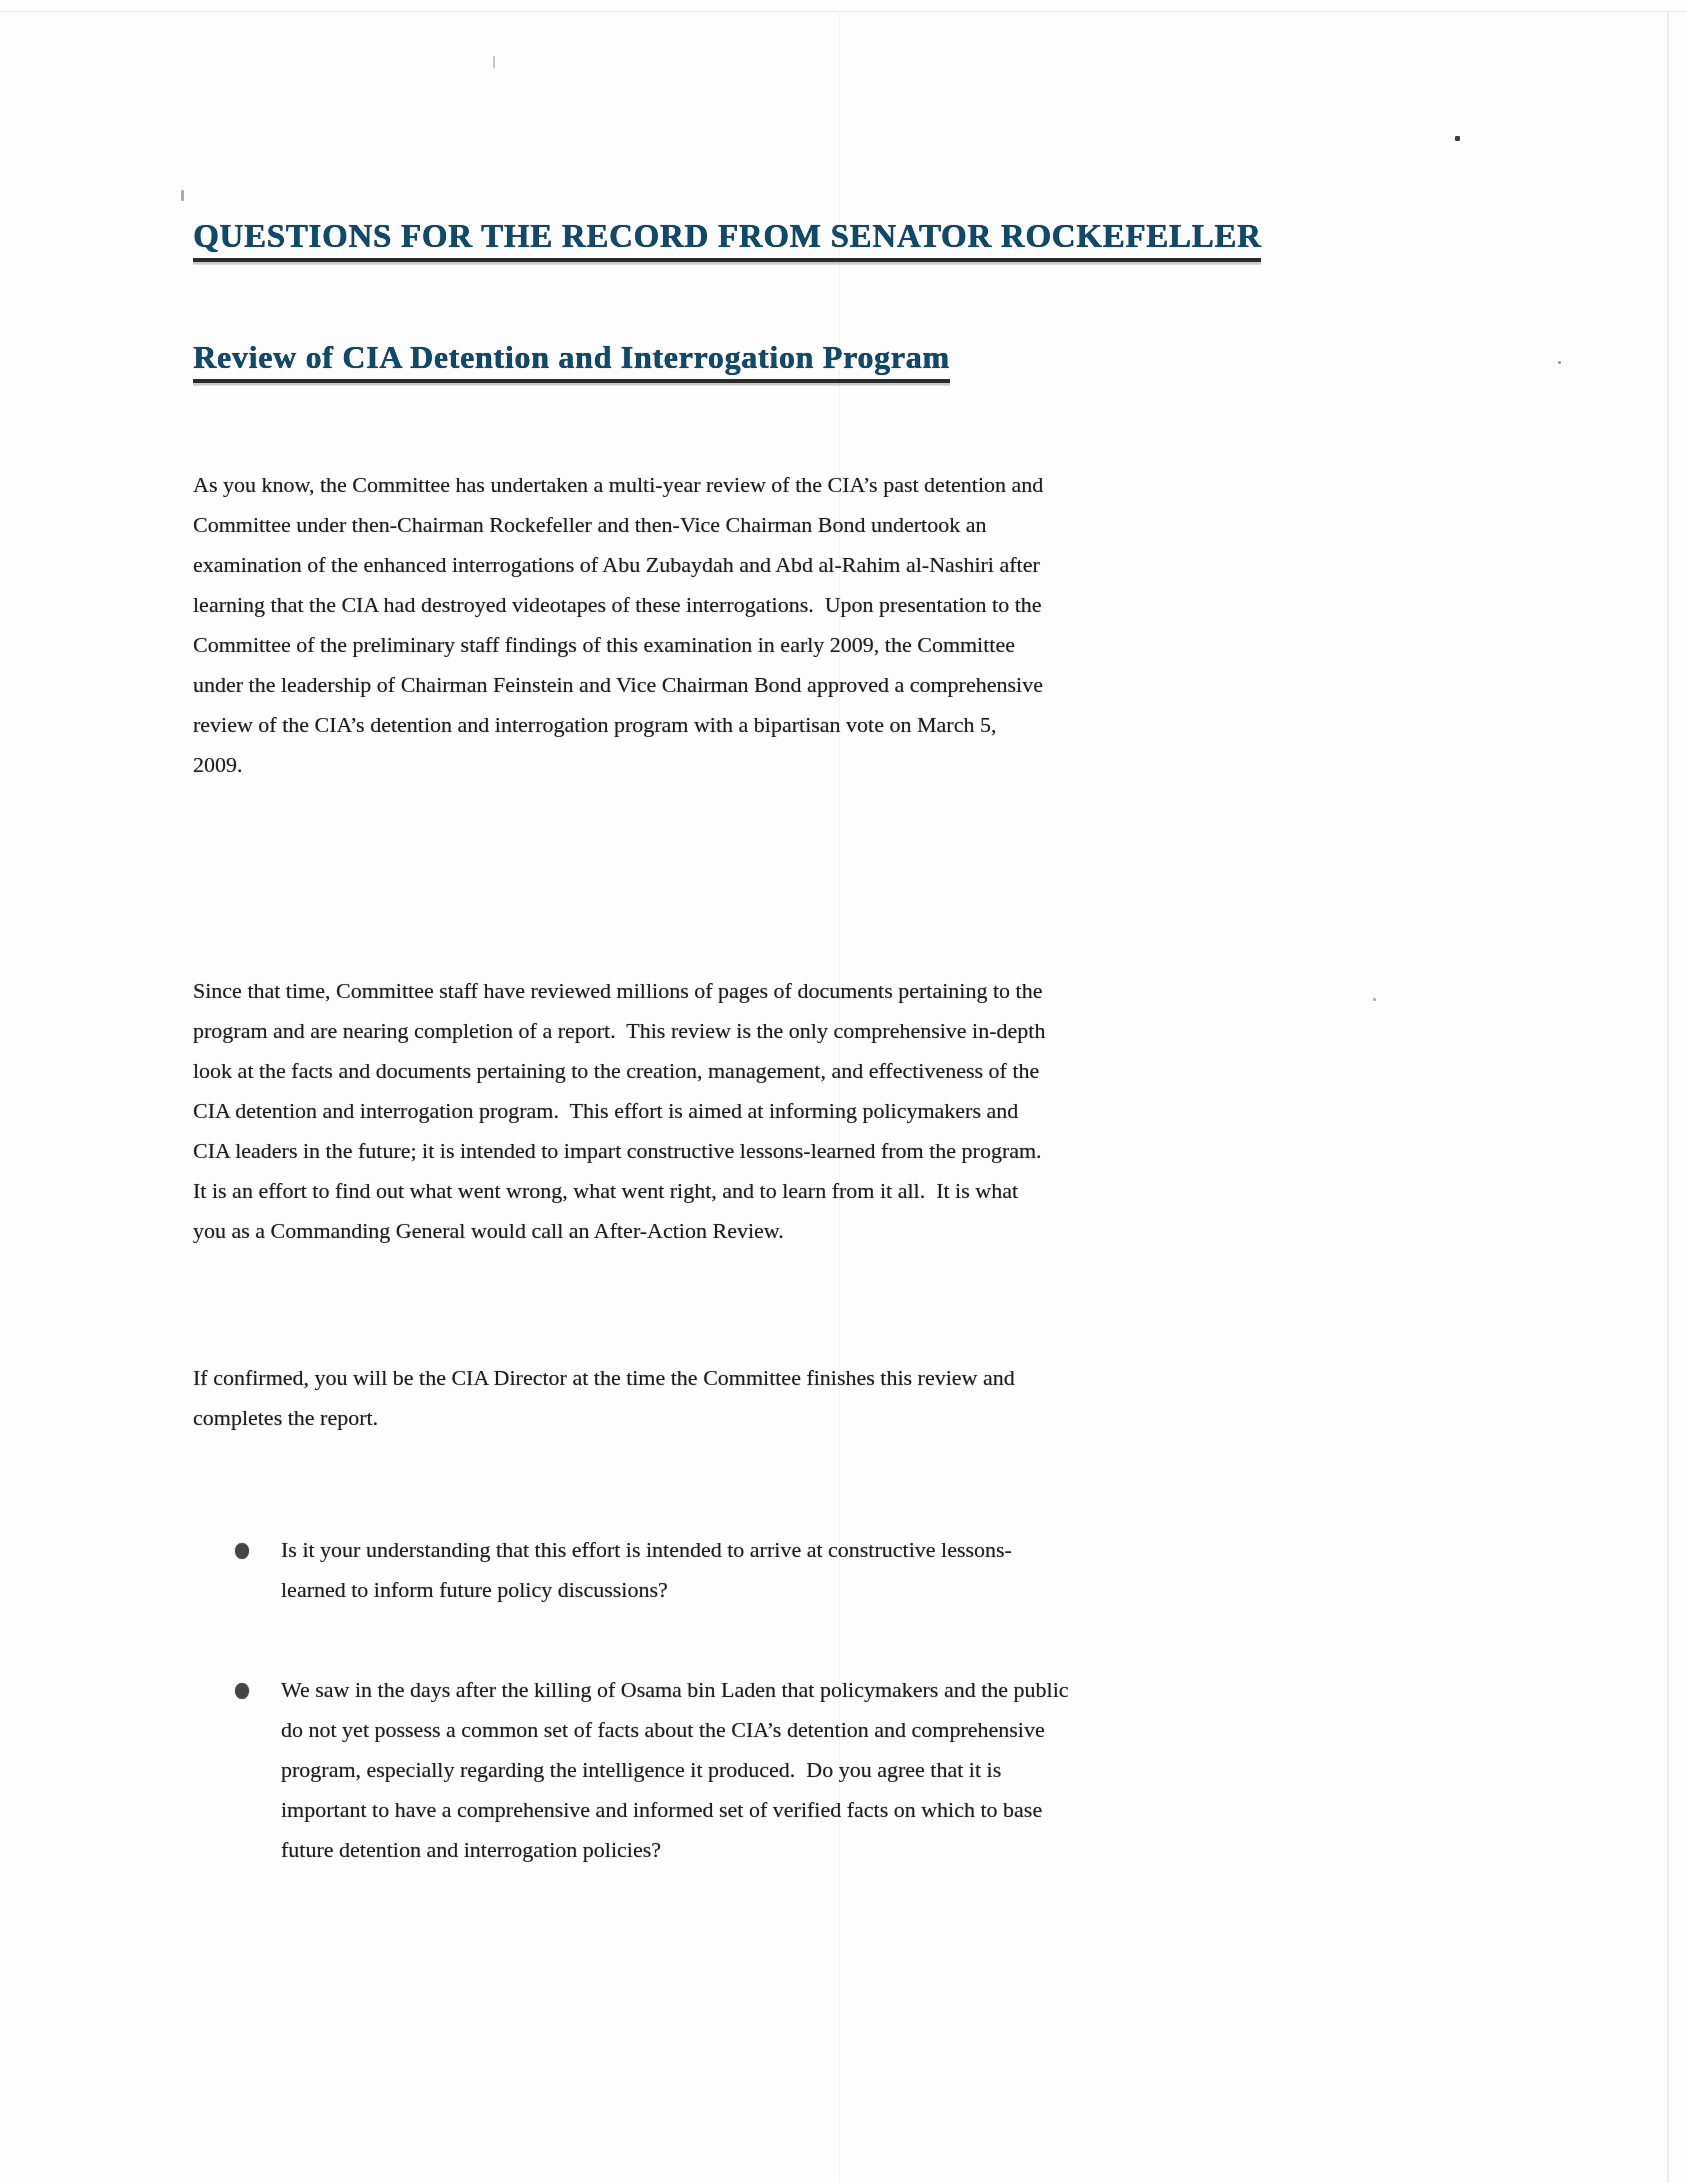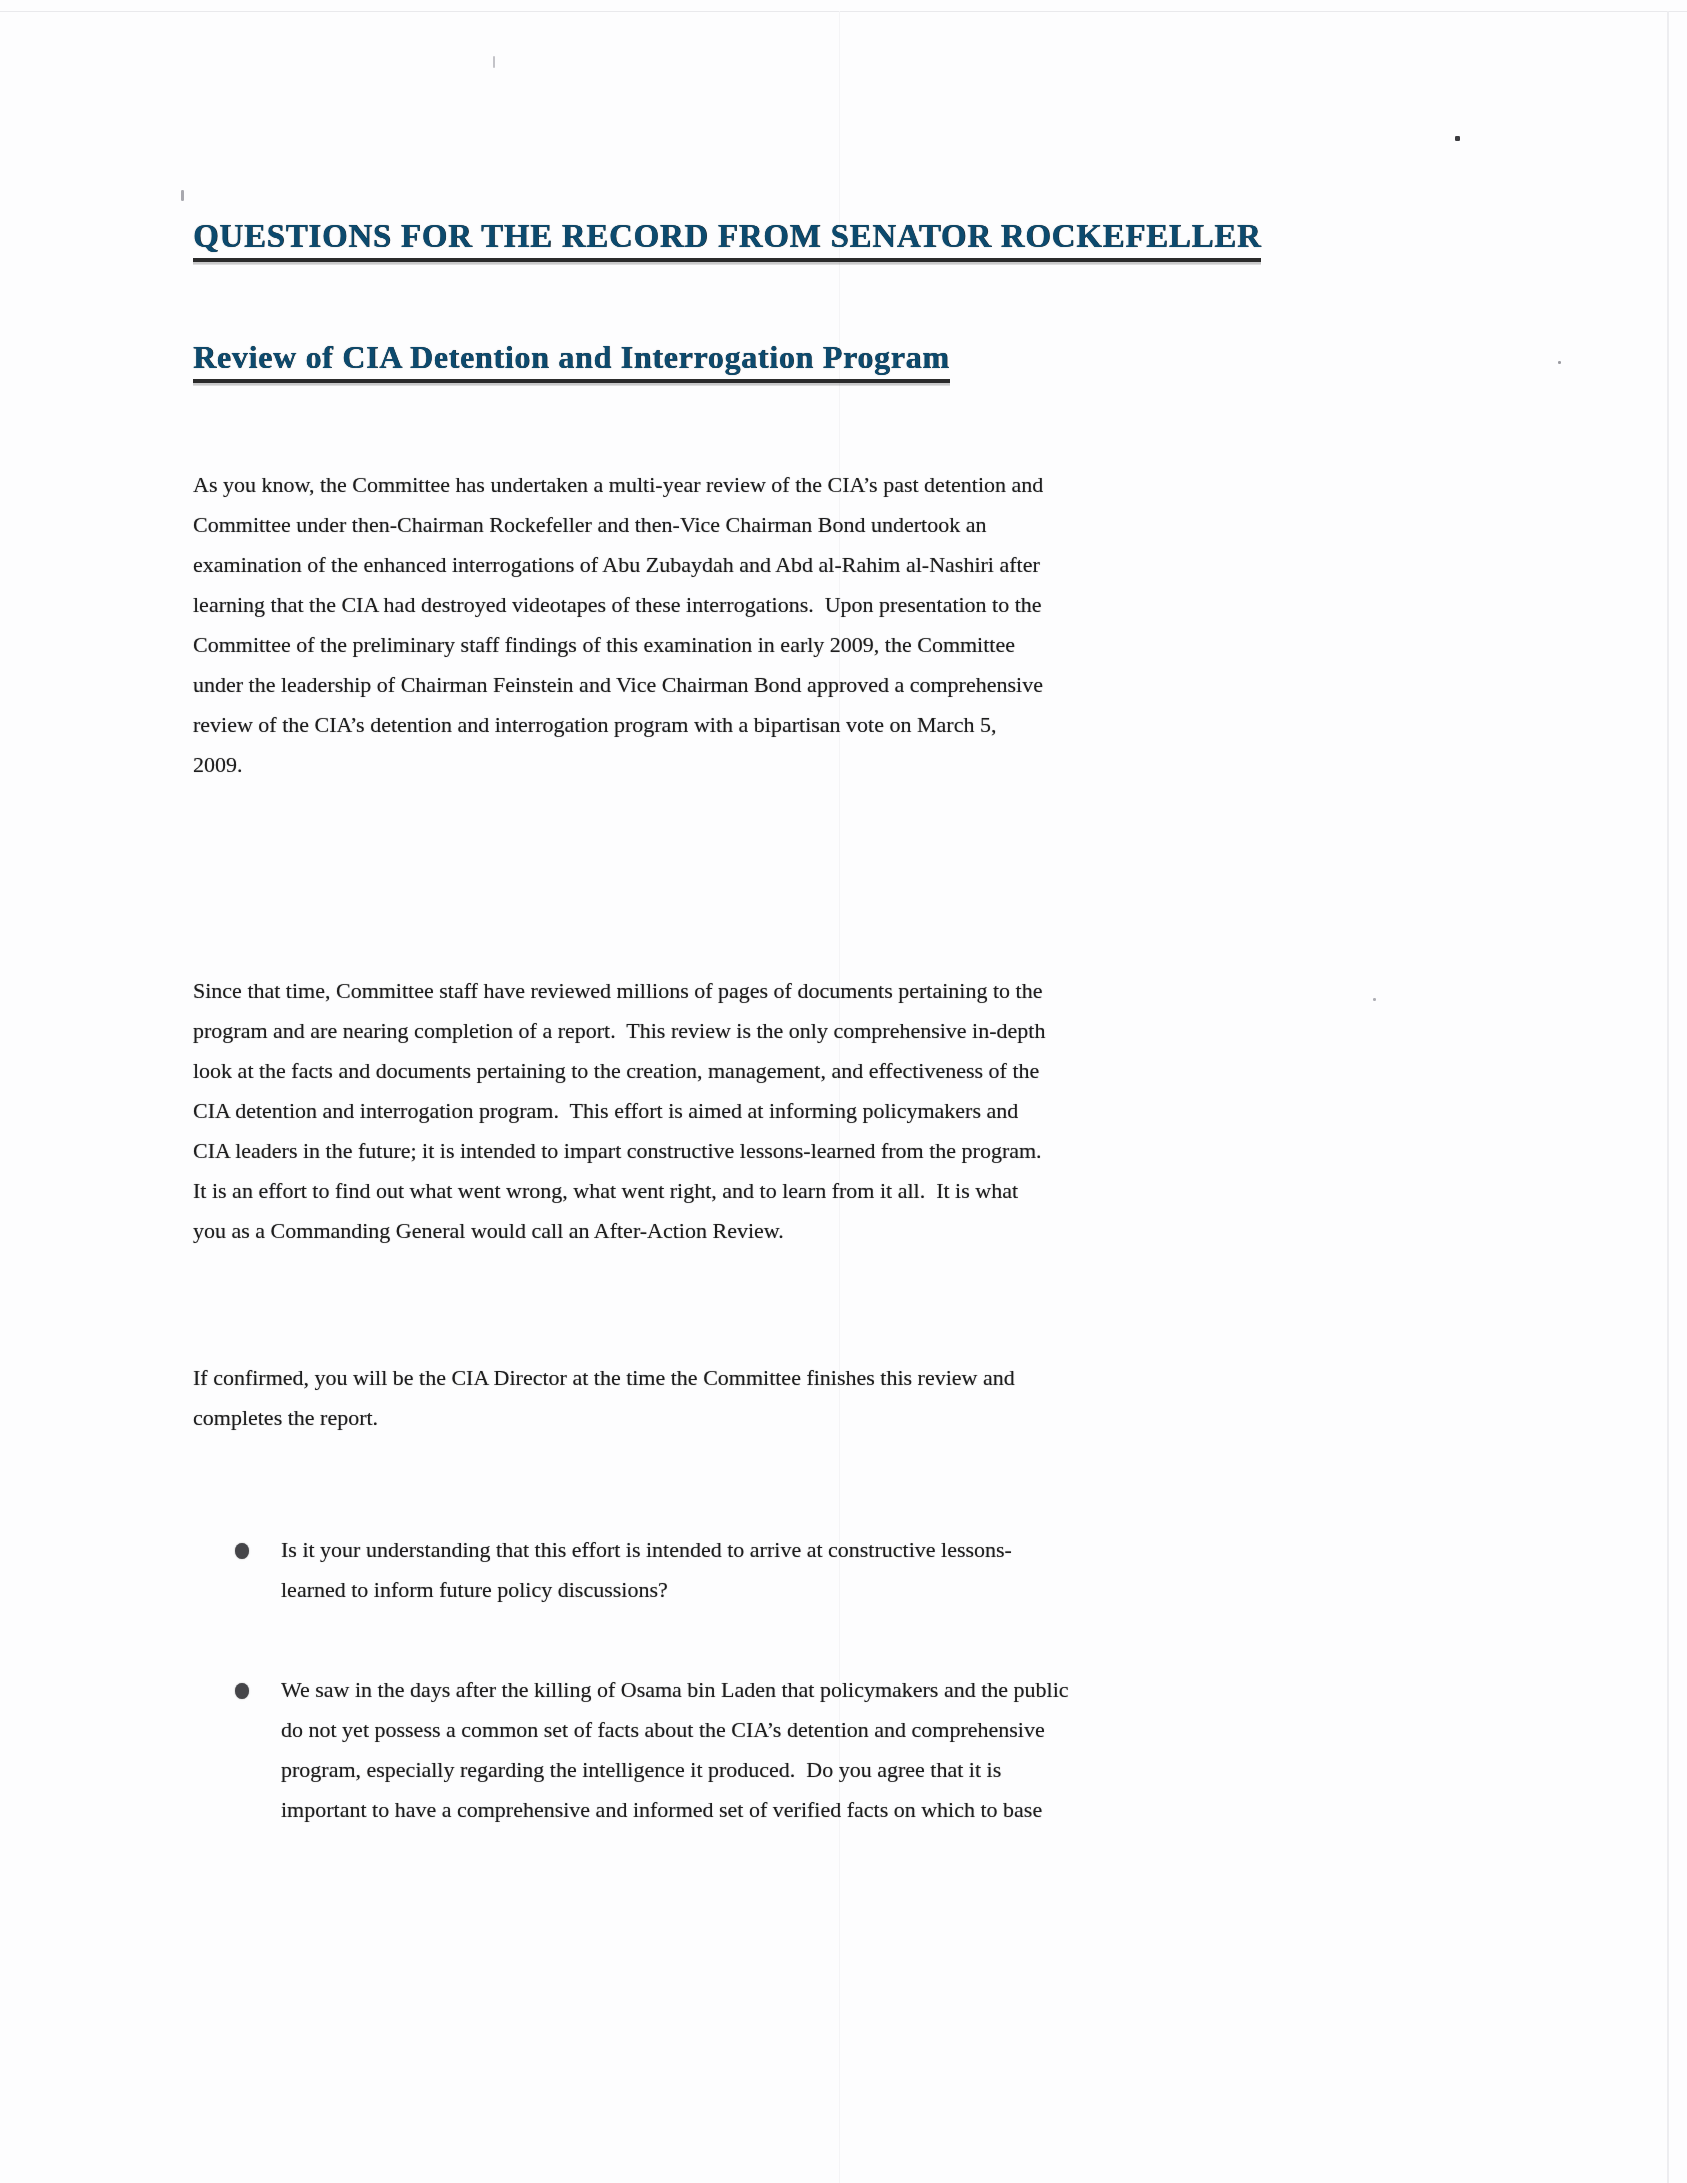--- a/index.html
+++ b/index.html
@@ -122,17 +122,18 @@
     </div>
   </div>
 
   <div class="bullet b2">
     <span class="dot"></span>
     <div class="btext">
       <div class="line">We saw in the days after the killing of Osama bin Laden that policymakers and the public</div>
       <div class="line">do not yet possess a common set of facts about the CIA’s detention and comprehensive</div>
       <div class="line">program, especially regarding the intelligence it produced.  Do you agree that it is</div>
       <div class="line">important to have a comprehensive and informed set of verified facts on which to base</div>
+      <div class="line">future detention and interrogation policies?</div>
     </div>
   </div>
 
 </div>
 
 
 </body></html>

